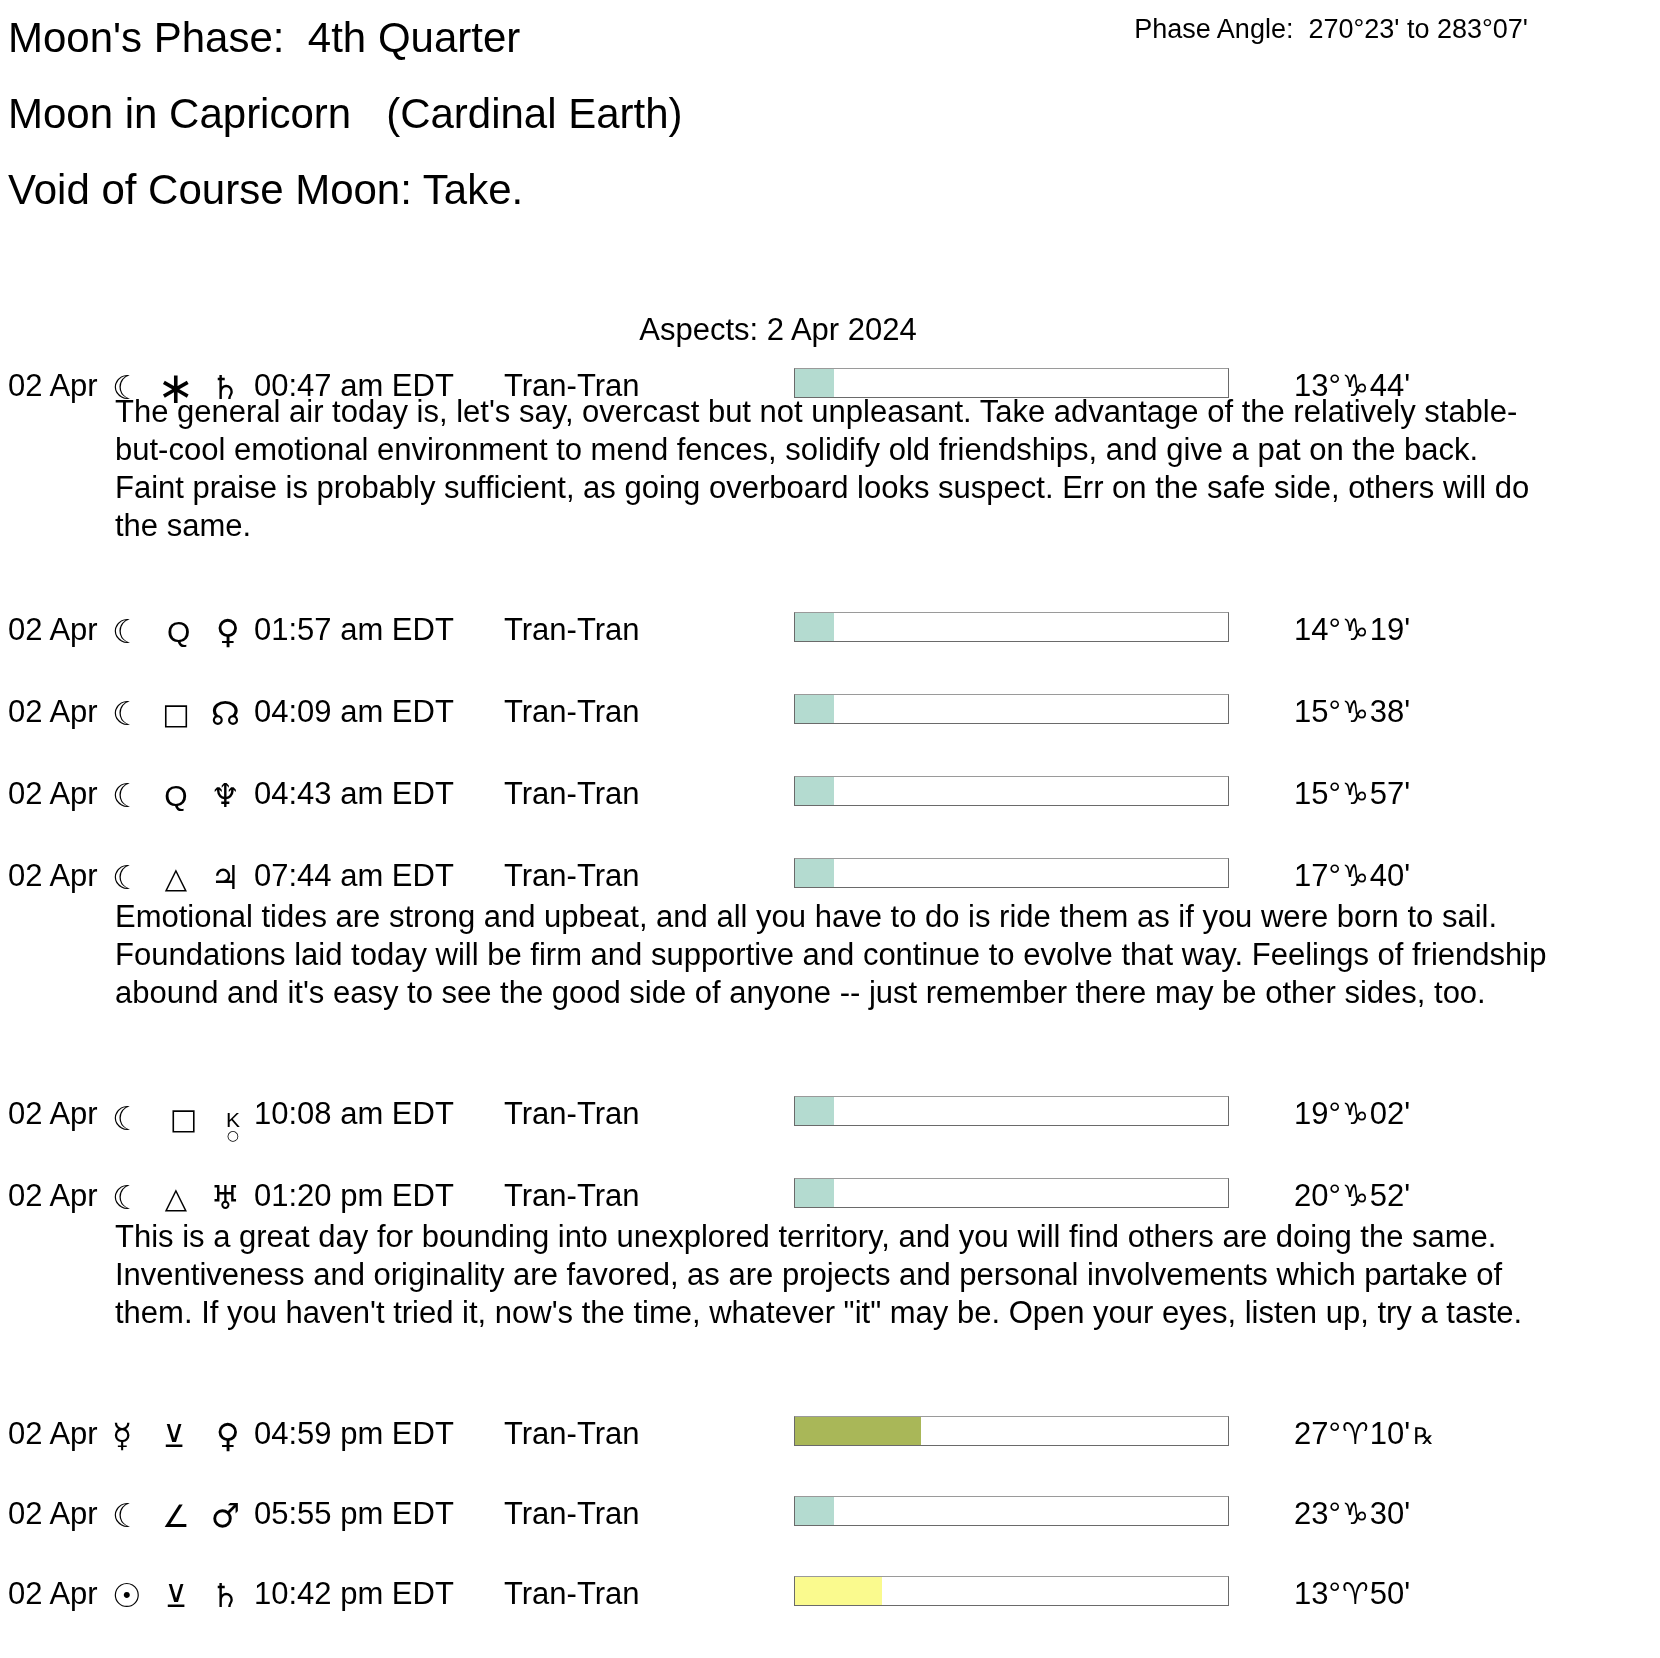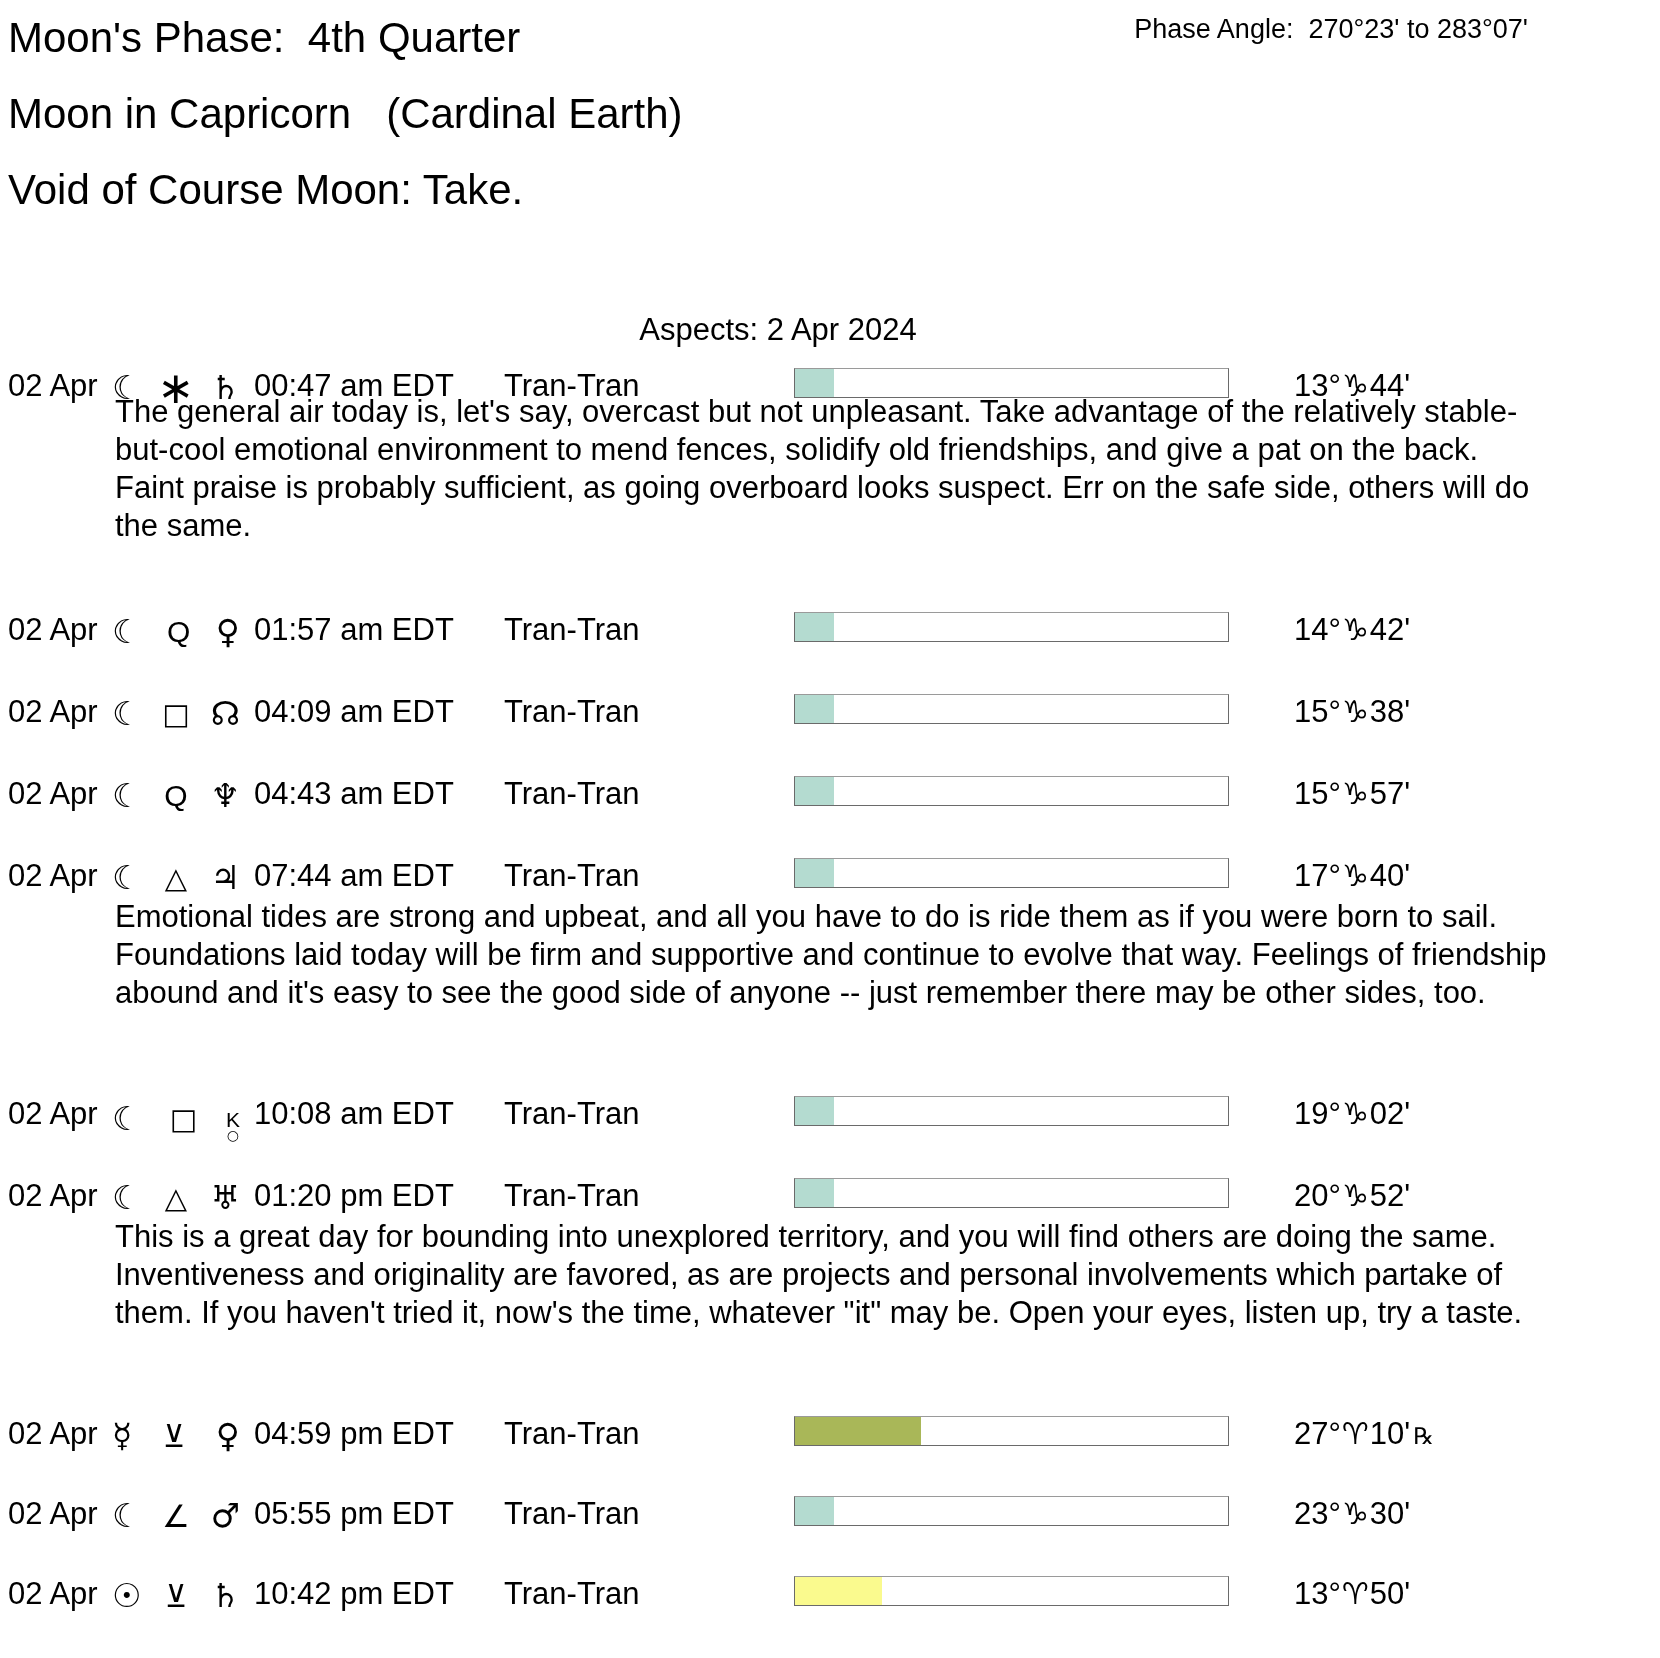--- a/index.html
+++ b/index.html
@@ -76,21 +76,21 @@
       <span class="sym planet s2">♀</span>
     </span>
     <span class="c-time">01:57 am EDT</span>
     <span class="c-type">Tran-Tran</span>
     <span class="bar">
       <span class="fill" style="width: 9%; background: rgb(180, 219, 208);"></span>
     </span>
     <span class="c-deg">
       <span class="deg-d">14°</span>
       <span class="deg-s">♑</span>
-      <span class="deg-m">42'</span>
+      <span class="deg-m">19'</span>
       <span class="deg-r"></span>
     </span>
   </div>
     <div class="row" style="top: 694px;">
     <span class="c-date">02 Apr</span>
     <span class="c-syms">
       <span class="sym planet s1">☾</span>
       <span class="sym sa g-square">□</span>
       <span class="sym planet s2">☊</span>
     </span>

